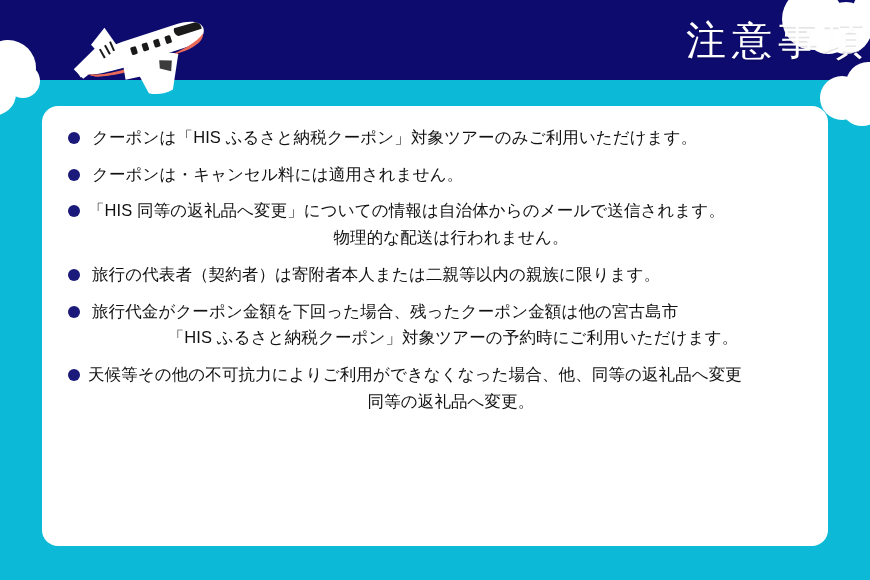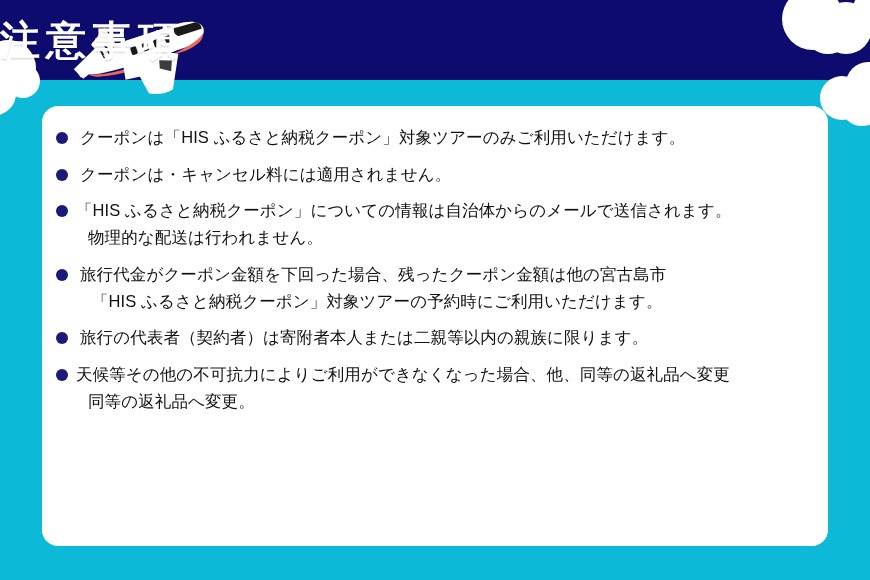--- a/index.html
+++ b/index.html
@@ -27,24 +27,24 @@
     background: #0d0b6e;
     z-index: 2;
   }
   .header-title {
     position: absolute;
     left: 0;
     top: 0;
     width: 870px;
     height: 60px;
     line-height: 80px;
-    text-align: left;
+    text-align: right;
     color: #ffffff;
     font-size: 40px;
-    font-weight: bold;
+    font-weight: normal;
     letter-spacing: 6px;
     z-index: 6;
     text-shadow: 0 2px 0 rgba(0,0,0,0.10);
   }
   
   .cloud {
     position: absolute;
     z-index: 4;
     pointer-events: none;
   }
@@ -84,21 +84,21 @@
   .card {
     position: absolute;
     left: 42px;
     top: 106px;
     width: 786px;
     height: 440px;
     background: #ffffff;
     border-radius: 16px;
     z-index: 3;
     box-sizing: border-box;
-    padding: 18px 26px 18px 12px;
+    padding: 18px 26px 18px 24px;
   }
   .notice-list {
     margin: 0;
     padding: 0;
     list-style: none;
   }
   .notice-item {
     position: relative;
     padding-left: 26px;
     margin-bottom: 10px;
@@ -111,21 +111,21 @@
   .bullet {
     position: absolute;
     left: 2px;
     top: 8px;
     width: 12px;
     height: 12px;
     border-radius: 50%;
     background: #1b1a7a;
   }
   .line-1 { display: block; }
-  .line-2 { display: block; padding-left: 12px; }
+  .line-2 { display: block; padding-left: 12px; text-align: center; }
   .tight { padding-left: 22px; }
 </style>
 </head>
 <body>
 
 <div id="poster">
 
   <div class="header-band"></div>
 
   <svg id="airplane" viewBox="0 0 180 100">
@@ -188,36 +188,36 @@
         <span class="line-1">クーポンは「HIS ふるさと納税クーポン」対象ツアーのみご利用いただけます。</span>
       </li>
 
       <li class="notice-item">
         <span class="bullet"></span>
         <span class="line-1">クーポンは・キャンセル料には適用されません。</span>
       </li>
 
       <li class="notice-item tight">
         <span class="bullet"></span>
-        <span class="line-1">「HIS ふるさと納税クーポン」についての情報は自治体からのメールで送信されます。</span>
+        <span class="line-1">「HIS 同等の返礼品へ変更」についての情報は自治体からのメールで送信されます。</span>
         <span class="line-2">物理的な配送は行われません。</span>
       </li>
 
+
+      <li class="notice-item">
+        <span class="bullet"></span>
+        <span class="line-1">旅行の代表者（契約者）は寄附者本人または二親等以内の親族に限ります。</span>
+      </li>
 
       <li class="notice-item">
         <span class="bullet"></span>
         <span class="line-1">旅行代金がクーポン金額を下回った場合、残ったクーポン金額は他の宮古島市</span>
         <span class="line-2">「HIS ふるさと納税クーポン」対象ツアーの予約時にご利用いただけます。</span>
       </li>
 
-      <li class="notice-item">
-        <span class="bullet"></span>
-        <span class="line-1">旅行の代表者（契約者）は寄附者本人または二親等以内の親族に限ります。</span>
-      </li>
-
 
       <li class="notice-item tight">
         <span class="bullet"></span>
         <span class="line-1">天候等その他の不可抗力によりご利用ができなくなった場合、他、同等の返礼品へ変更</span>
         <span class="line-2">同等の返礼品へ変更。</span>
       </li>
 
     </ul>
   </div>
 </div>

